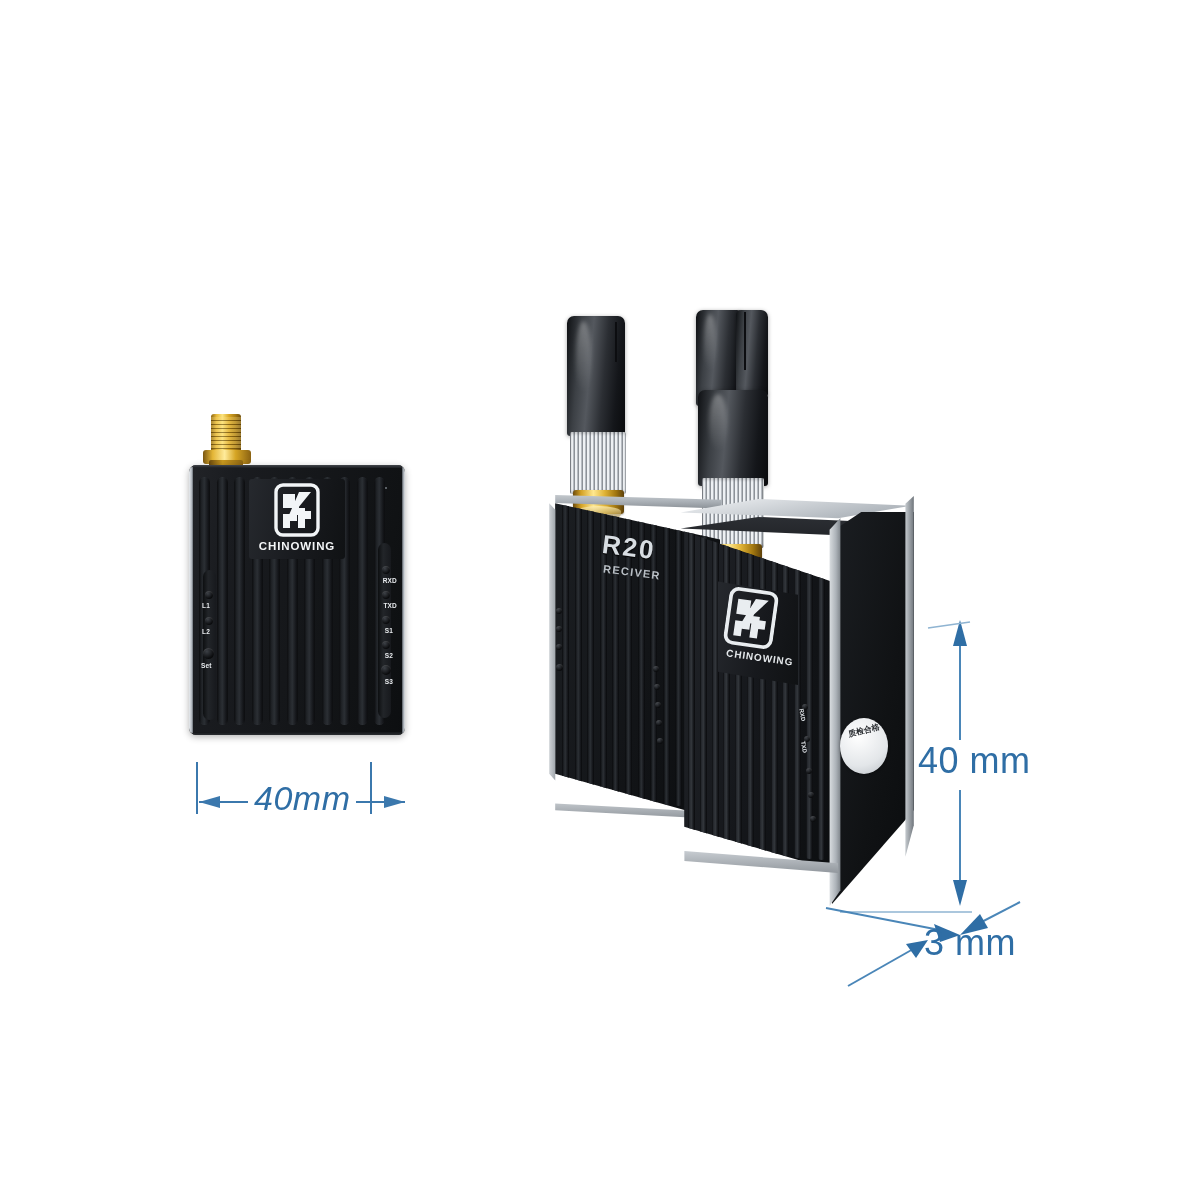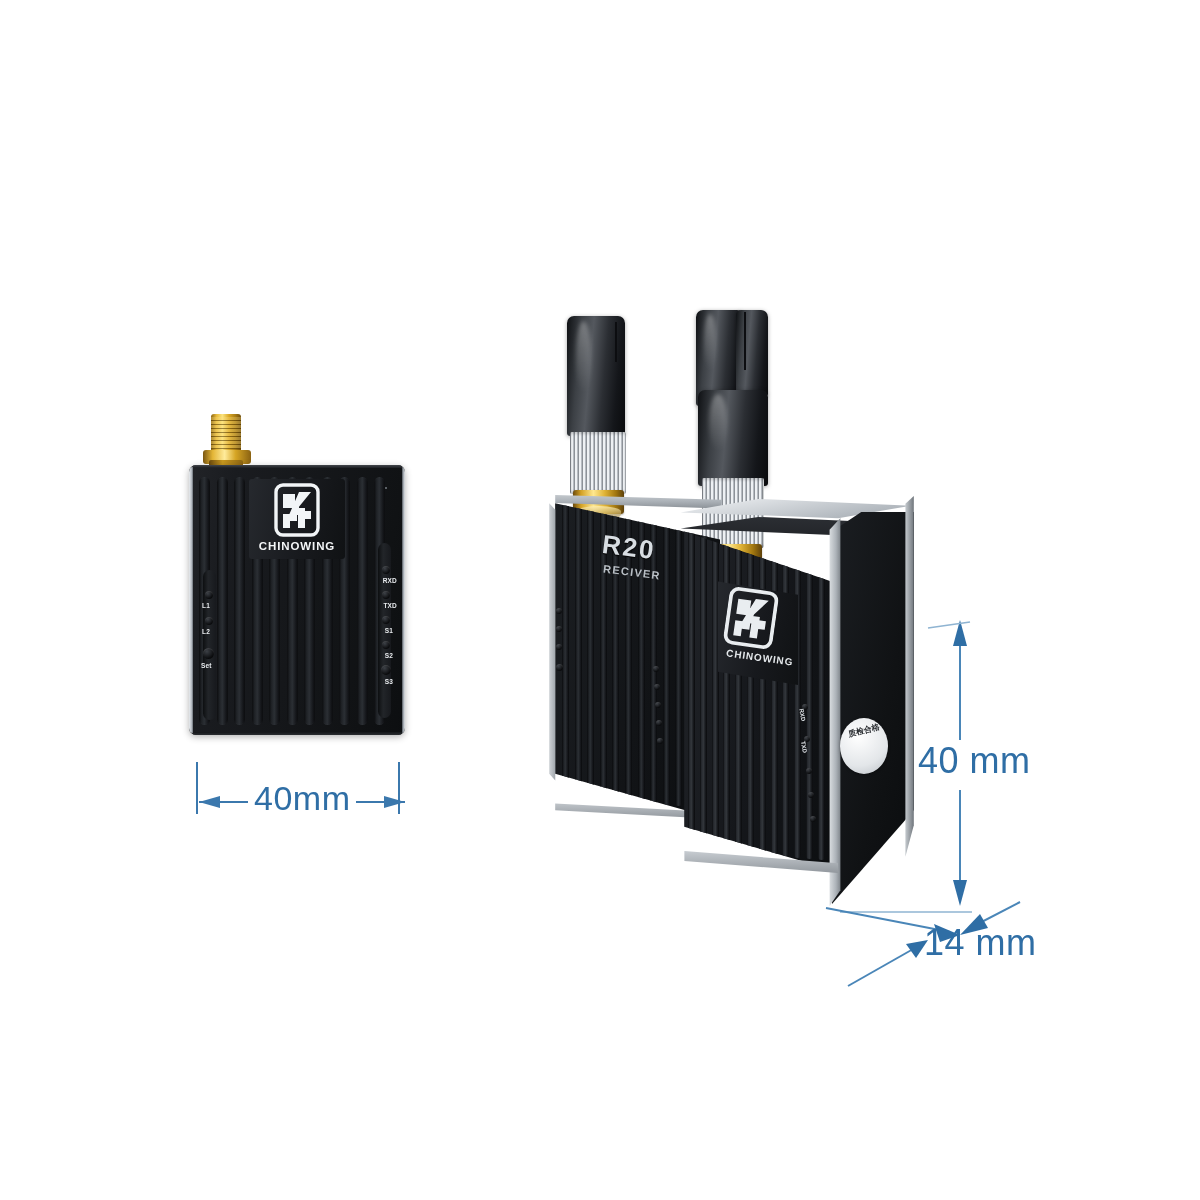--- a/index.html
+++ b/index.html
@@ -74,21 +74,21 @@
   .sma-barrel{position:absolute;left:8px;top:0;width:30px;height:38px;border-radius:3px 3px 1px 1px;
     background:linear-gradient(90deg,#8a6412 0%,#e6b93a 18%,#fbe37e 38%,#d9a726 60%,#a67a14 82%,#6d4c0c 100%);}
   .sma-rings{position:absolute;left:8px;top:3px;width:30px;height:32px;
     background:repeating-linear-gradient(0deg,rgba(80,55,5,.55) 0 1.5px,rgba(255,225,130,.30) 1.5px 4px);}
   .sma-flange{position:absolute;left:0;top:36px;width:48px;height:14px;border-radius:3px;
     background:linear-gradient(90deg,#7a5610 0%,#e3b536 20%,#ffeb9b 45%,#d6a524 68%,#8a6212 100%);}
   .sma-base{position:absolute;left:6px;top:46px;width:34px;height:10px;border-radius:2px;
     background:linear-gradient(90deg,#6b4a0d,#c9991f 40%,#8d6512);}
 
   
-  #dim40{position:absolute;left:196px;top:762px;width:204px;height:62px;}
+  #dim40{position:absolute;left:196px;top:762px;width:176px;height:62px;font-style:italic;}
   .tick-v{position:absolute;width:2px;background:#3b78ad;}
 
   
   #rightAssembly{position:absolute;left:540px;top:300px;width:560px;height:680px;}
 
   
   .ant{position:absolute;}
   .ant-cap{position:absolute;border-radius:7px 7px 3px 3px;
     background:linear-gradient(95deg,#0e1013 0%,#3c4045 22%,#54585e 40%,#2b2e33 62%,#14161a 82%,#0a0b0d 100%);
     box-shadow:0 1px 4px rgba(0,0,0,.35);}
@@ -362,15 +362,15 @@
   </svg>
 
   <svg class="abs" style="left:810px;top:880px;width:280px;height:110px;" aria-hidden="true">
     <line x1="16" y1="28" x2="140" y2="52" stroke="#4a86b8" stroke-width="2"></line>
     <polygon points="150,55 124,44 130,62" fill="#2f6ea5"></polygon>
     <line x1="210" y1="22" x2="160" y2="48" stroke="#4a86b8" stroke-width="2"></line>
     <polygon points="150,55 170,34 178,48" fill="#2f6ea5"></polygon>
     <line x1="38" y1="106" x2="112" y2="64" stroke="#4a86b8" stroke-width="2"></line>
     <polygon points="118,60 96,64 106,78" fill="#2f6ea5"></polygon>
   </svg>
-  <div class="dimtext" style="left:924px;top:922px;font-size:36px;">14 mm</div>
+  <div class="dimtext" style="left:924px;top:922px;font-size:36px;">3 mm</div>
 
 </div>
 
 </body></html>

